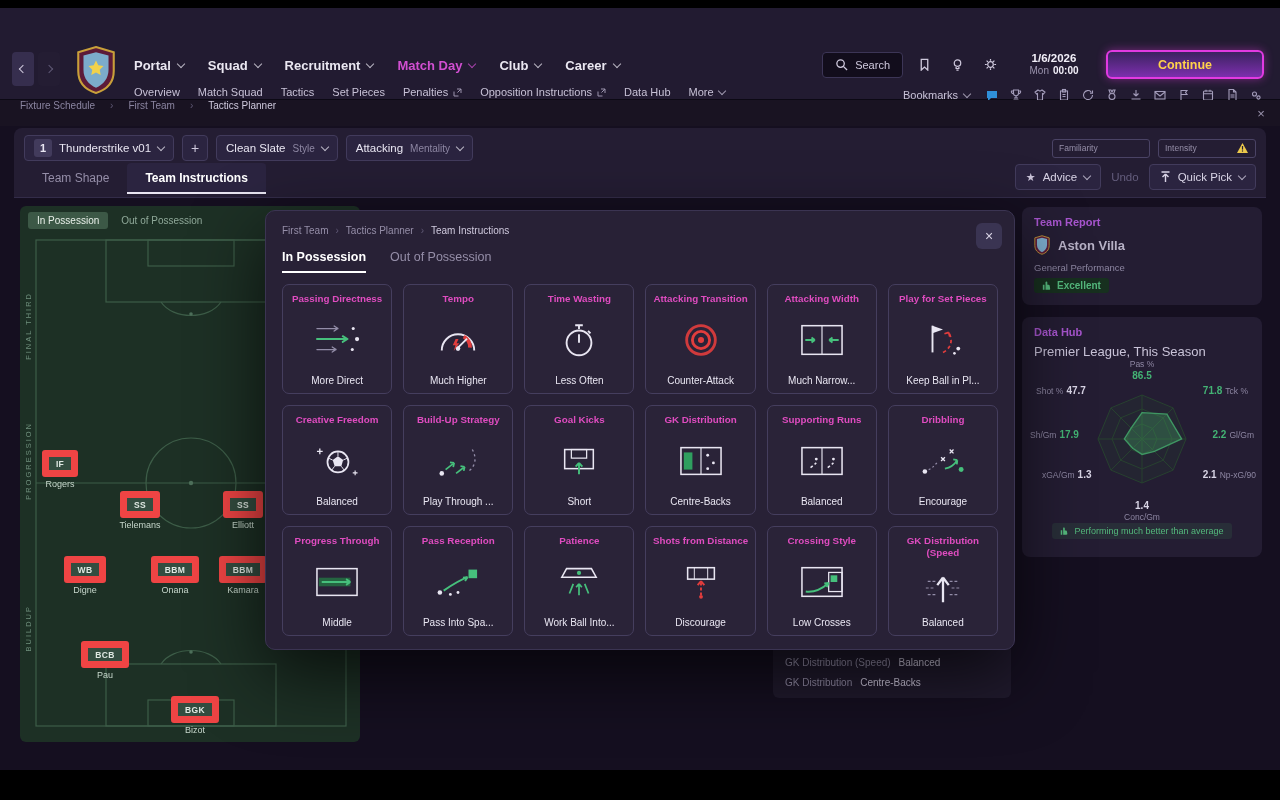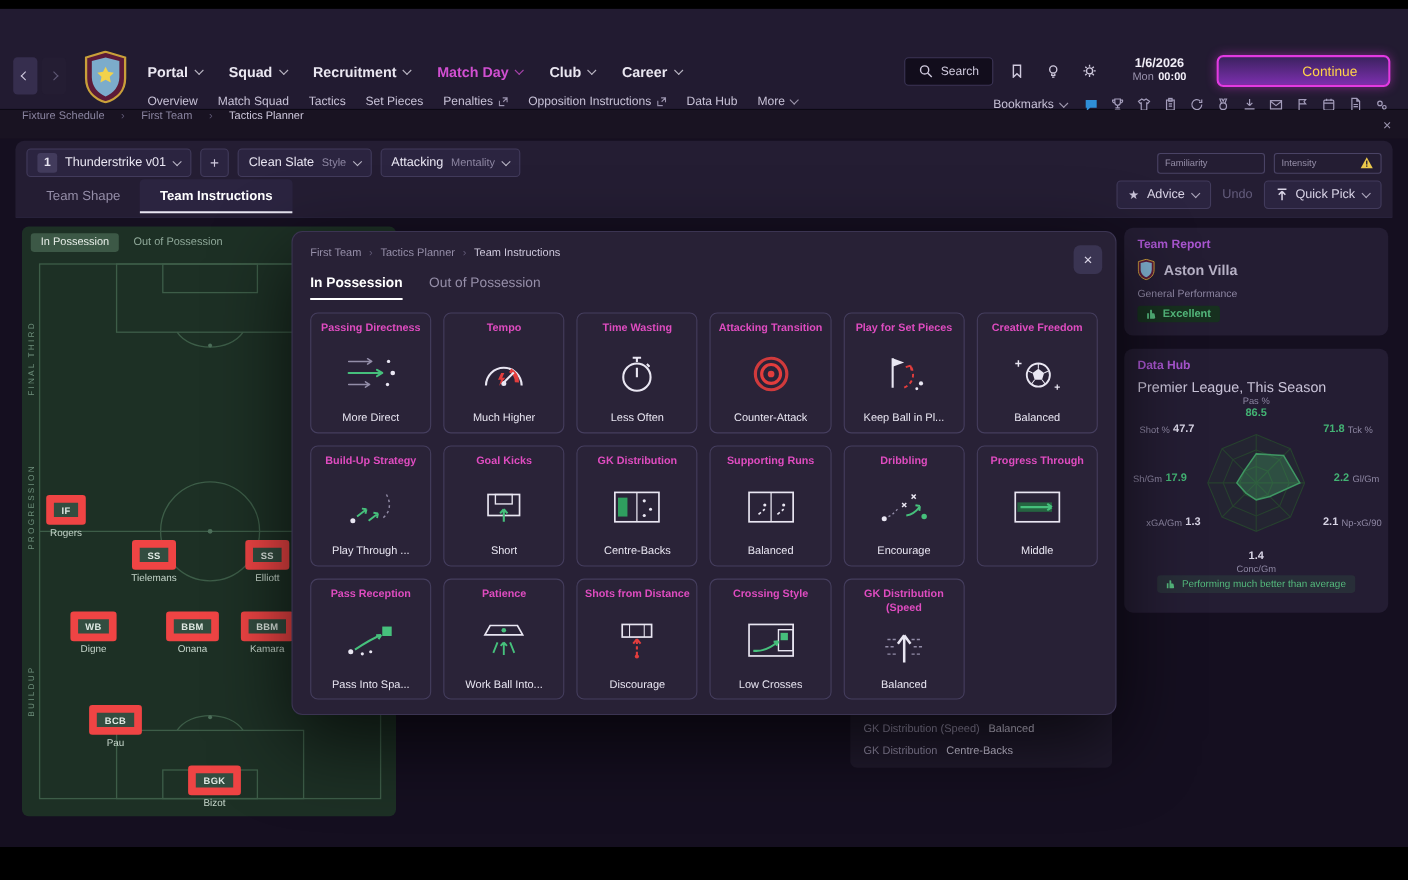--- a/index.html
+++ b/index.html
@@ -21,21 +21,21 @@
 .mitem.accent{color:#d14fd1}
 .subnav{position:absolute;left:134px;top:78px;display:flex;gap:18px;align-items:flex-start;height:18px}
 .snitem{display:flex;align-items:center;gap:5px;font-size:11px;color:#c7c1d6;cursor:pointer}
 .topright{position:absolute;right:16px;top:42px;display:flex;gap:9px;align-items:center}
 .searchpill{display:flex;align-items:center;gap:7px;height:26px;padding:0 12px;background:#120d1c;border:1px solid #3c3556;border-radius:4px;font-size:11px;color:#cfc9dd;cursor:pointer}
 .iconbtn{width:24px;height:24px;display:flex;align-items:center;justify-content:center;background:transparent;border:none;color:#cfc9dd;cursor:pointer}
 .datebox{width:86px;text-align:center;line-height:1.25}
 .datebox .d1{font-size:11.5px;font-weight:bold;color:#f2eff8}
 .datebox .d2{font-size:10px;color:#f2eff8;font-weight:bold}
 .datebox .d2 .day{color:#9b94ae;font-weight:normal;margin-right:4px}
-.continue{width:158px;height:29px;border:2px solid #e23ae2;border-radius:6px;background:linear-gradient(180deg,#3c2260,#7c2fae);color:#ffd24a;font-size:12.5px;font-weight:normal;text-align:right;padding:0 28px;box-shadow:0 0 10px rgba(226,58,226,.45);cursor:pointer}
+.continue{width:158px;height:29px;border:2px solid #e23ae2;border-radius:6px;background:linear-gradient(180deg,#3c2260,#7c2fae);color:#ffd24a;font-size:12.5px;font-weight:bold;text-align:center;padding:0 28px;box-shadow:0 0 10px rgba(226,58,226,.45);cursor:pointer}
 .subright{position:absolute;right:16px;top:78px;display:flex;gap:8px;align-items:center;height:18px}
 .bookmarks{display:flex;align-items:center;gap:6px;font-size:11px;color:#c7c1d6;cursor:pointer;margin-right:6px}
 .ric{width:16px;height:16px;display:flex;align-items:center;justify-content:center;cursor:pointer}
 .ric svg{width:14px;height:14px}
 
 
 .crumbbar{position:absolute;top:92px;left:0;right:0;height:26px;background:#191322;display:flex;padding:0 20px;gap:15px}
 .crumb{font-size:10px;color:#8a84a0;cursor:pointer}
 .crumb.last{color:#cfc9dd}
 .csep{font-size:10px;color:#5f5875}
@@ -582,20 +582,32 @@
         <div class="card-icon">
             <svg class="ci" viewBox="0 0 56 44">
               <circle cx="28" cy="22" r="15" stroke="#e23d3d" stroke-width="3" fill="none" opacity=".9"></circle>
               <circle cx="28" cy="22" r="9" stroke="#e23d3d" stroke-width="3" fill="none"></circle>
               <circle cx="28" cy="22" r="3.2" fill="#e23d3d"></circle>
             </svg>
           </div>
         <div class="card-value">Counter-Attack</div>
       </div>
 
+      <div class="card">
+        <div class="card-title">Attacking Width</div>
+        <div class="card-icon">
+            <svg class="ci" viewBox="0 0 56 44">
+              <rect x="7" y="7" width="42" height="30" stroke="#e9e6f2" stroke-width="1.6" fill="none"></rect>
+              <line x1="28" y1="7" x2="28" y2="37" stroke="#e9e6f2" stroke-width="1.2"></line>
+              <path d="M10.5 22h10m0 0-3.5-2.6m3.5 2.6-3.5 2.6" stroke="#46c07c" stroke-width="2" fill="none"></path>
+              <path d="M45.5 22h-10m0 0 3.5-2.6m-3.5 2.6 3.5 2.6" stroke="#46c07c" stroke-width="2" fill="none"></path>
+            </svg>
+          </div>
+        <div class="card-value">Much Narrow...</div>
+      </div>
 
       <div class="card">
         <div class="card-title">Play for Set Pieces</div>
         <div class="card-icon">
             <svg class="ci" viewBox="0 0 56 44">
               <line x1="17" y1="7" x2="17" y2="35" stroke="#e9e6f2" stroke-width="2"></line>
               <path d="M17 7l11 4-11 4z" fill="#e9e6f2"></path>
               <path d="M28 35c8-4 11-12 6-21" stroke="#e23d3d" stroke-width="1.8" stroke-dasharray="3.5 3" fill="none"></path>
               <path d="M34 14l-4.5 1.5M34 14l1 4.5" stroke="#e23d3d" stroke-width="1.8" fill="none"></path>
               <circle cx="44" cy="31" r="2" fill="#e9e6f2"></circle>

